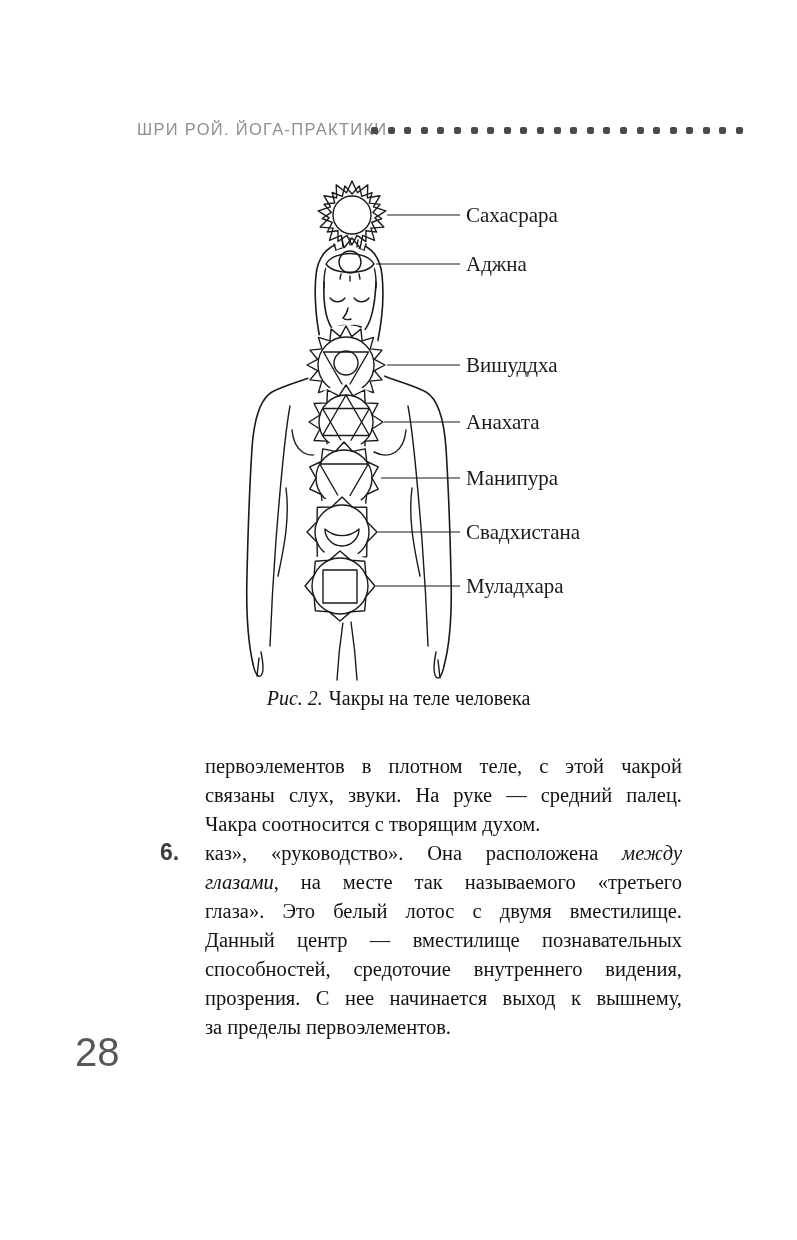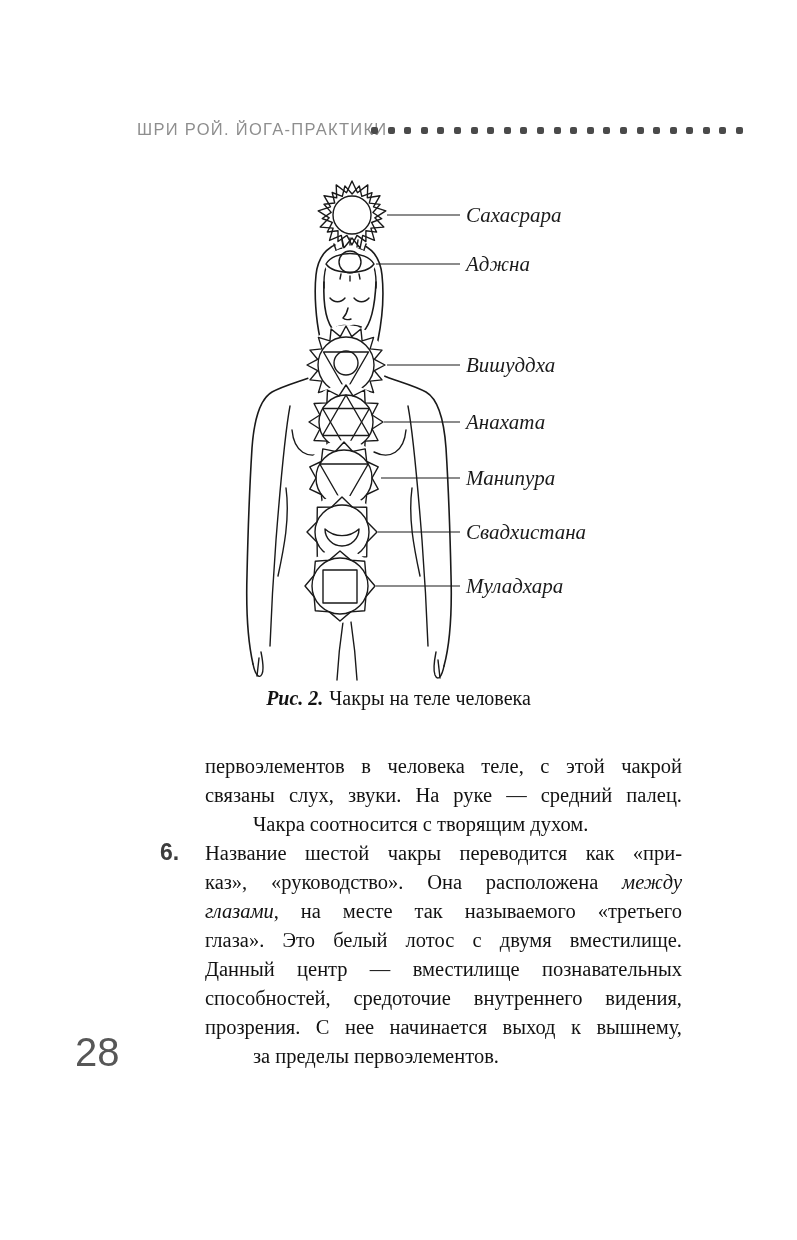--- a/index.html
+++ b/index.html
@@ -19,33 +19,33 @@
     font-family:"Liberation Sans", sans-serif; font-size:16.5px; letter-spacing:1.3px;
     color:var(--hdr); white-space:nowrap; font-weight:400;
   }
   .hdr-dots{position:absolute; left:234px; top:7px; display:flex; gap:9.6px;}
   .hdr-dots .dot{width:7px; height:7px; border-radius:2px; background:var(--dot); flex:0 0 auto;}
   
   .figure{position:absolute; left:230px; top:180px; width:360px; height:505px;}
   .figure svg{position:absolute; left:0; top:0;}
   .chakra-label{
     position:absolute; left:236px; width:160px; height:28px; line-height:28px;
-    font-style:italic; font-size:21px; color:var(--ink); white-space:nowrap;
+    font-size:21px; color:var(--ink); white-space:nowrap;
   }
   .fig-caption{position:absolute; left:0; top:687px; width:797px; text-align:center;
     font-size:20px; color:var(--text);}
-  .fig-caption .cap-num{font-weight:bold; font-style:italic;margin-top:36px;}
+  .fig-caption .cap-num{font-weight:normal; font-style:italic;margin-top:36px;}
   .fig-caption .cap-text{margin-left:6px;}
   
   .text-block{position:absolute; left:205px; top:752px; width:477px;}
   .tl{
     width:100%; height:29px; line-height:29px; font-size:20.5px; color:var(--text);
     text-align:justify; text-align-last:justify; white-space:normal; overflow:visible;
   }
-  .tl.last{text-align:left; text-align-last:left;margin-left:48px;}
+  .tl.last{text-align:left; text-align-last:left;}
   .tl i{font-style:italic;}
   .list-marker{
     position:absolute; left:-45px; top:86px; width:34px; height:29px;
     font-family:"Liberation Sans", sans-serif; font-weight:bold; font-size:23px;
     line-height:29px; color:var(--marker);
   }
   
   .page-number{
     position:absolute; left:75px; top:1030px;
     font-family:"Liberation Sans", sans-serif; font-size:40px; color:var(--pagenum);
@@ -214,24 +214,23 @@
     <div class="chakra-label" style="top:338px">Свадхистана</div>
     <div class="chakra-label" style="top:392px">Муладхара</div>
   </div>
 
   <div class="fig-caption">
     <span class="cap-num">Рис. 2.</span><span class="cap-text">Чакры на теле человека</span>
   </div>
 
   <div class="text-block">
     <div class="list-marker">6.</div>
-    <div class="tl">первоэлементов в человека теле, с этой чакрой</div>
+    <div class="tl">первоэлементов в плотном теле, с этой чакрой</div>
     <div class="tl">связаны слух, звуки. На руке — средний палец.</div>
     <div class="tl last">Чакра соотносится с творящим духом.</div>
-    <div class="tl">Название шестой чакры переводится как «при-</div>
     <div class="tl">каз», «руководство». Она расположена <i>между</i></div>
     <div class="tl"><i>глазами</i>, на месте так называемого «третьего</div>
     <div class="tl">глаза». Это белый лотос с двумя вместилище.</div>
     <div class="tl">Данный центр — вместилище познавательных</div>
     <div class="tl">способностей, средоточие внутреннего видения,</div>
     <div class="tl">прозрения. С нее начинается выход к вышнему,</div>
     <div class="tl last">за пределы первоэлементов.</div>
   </div>
 
   <div class="page-number">28</div>

